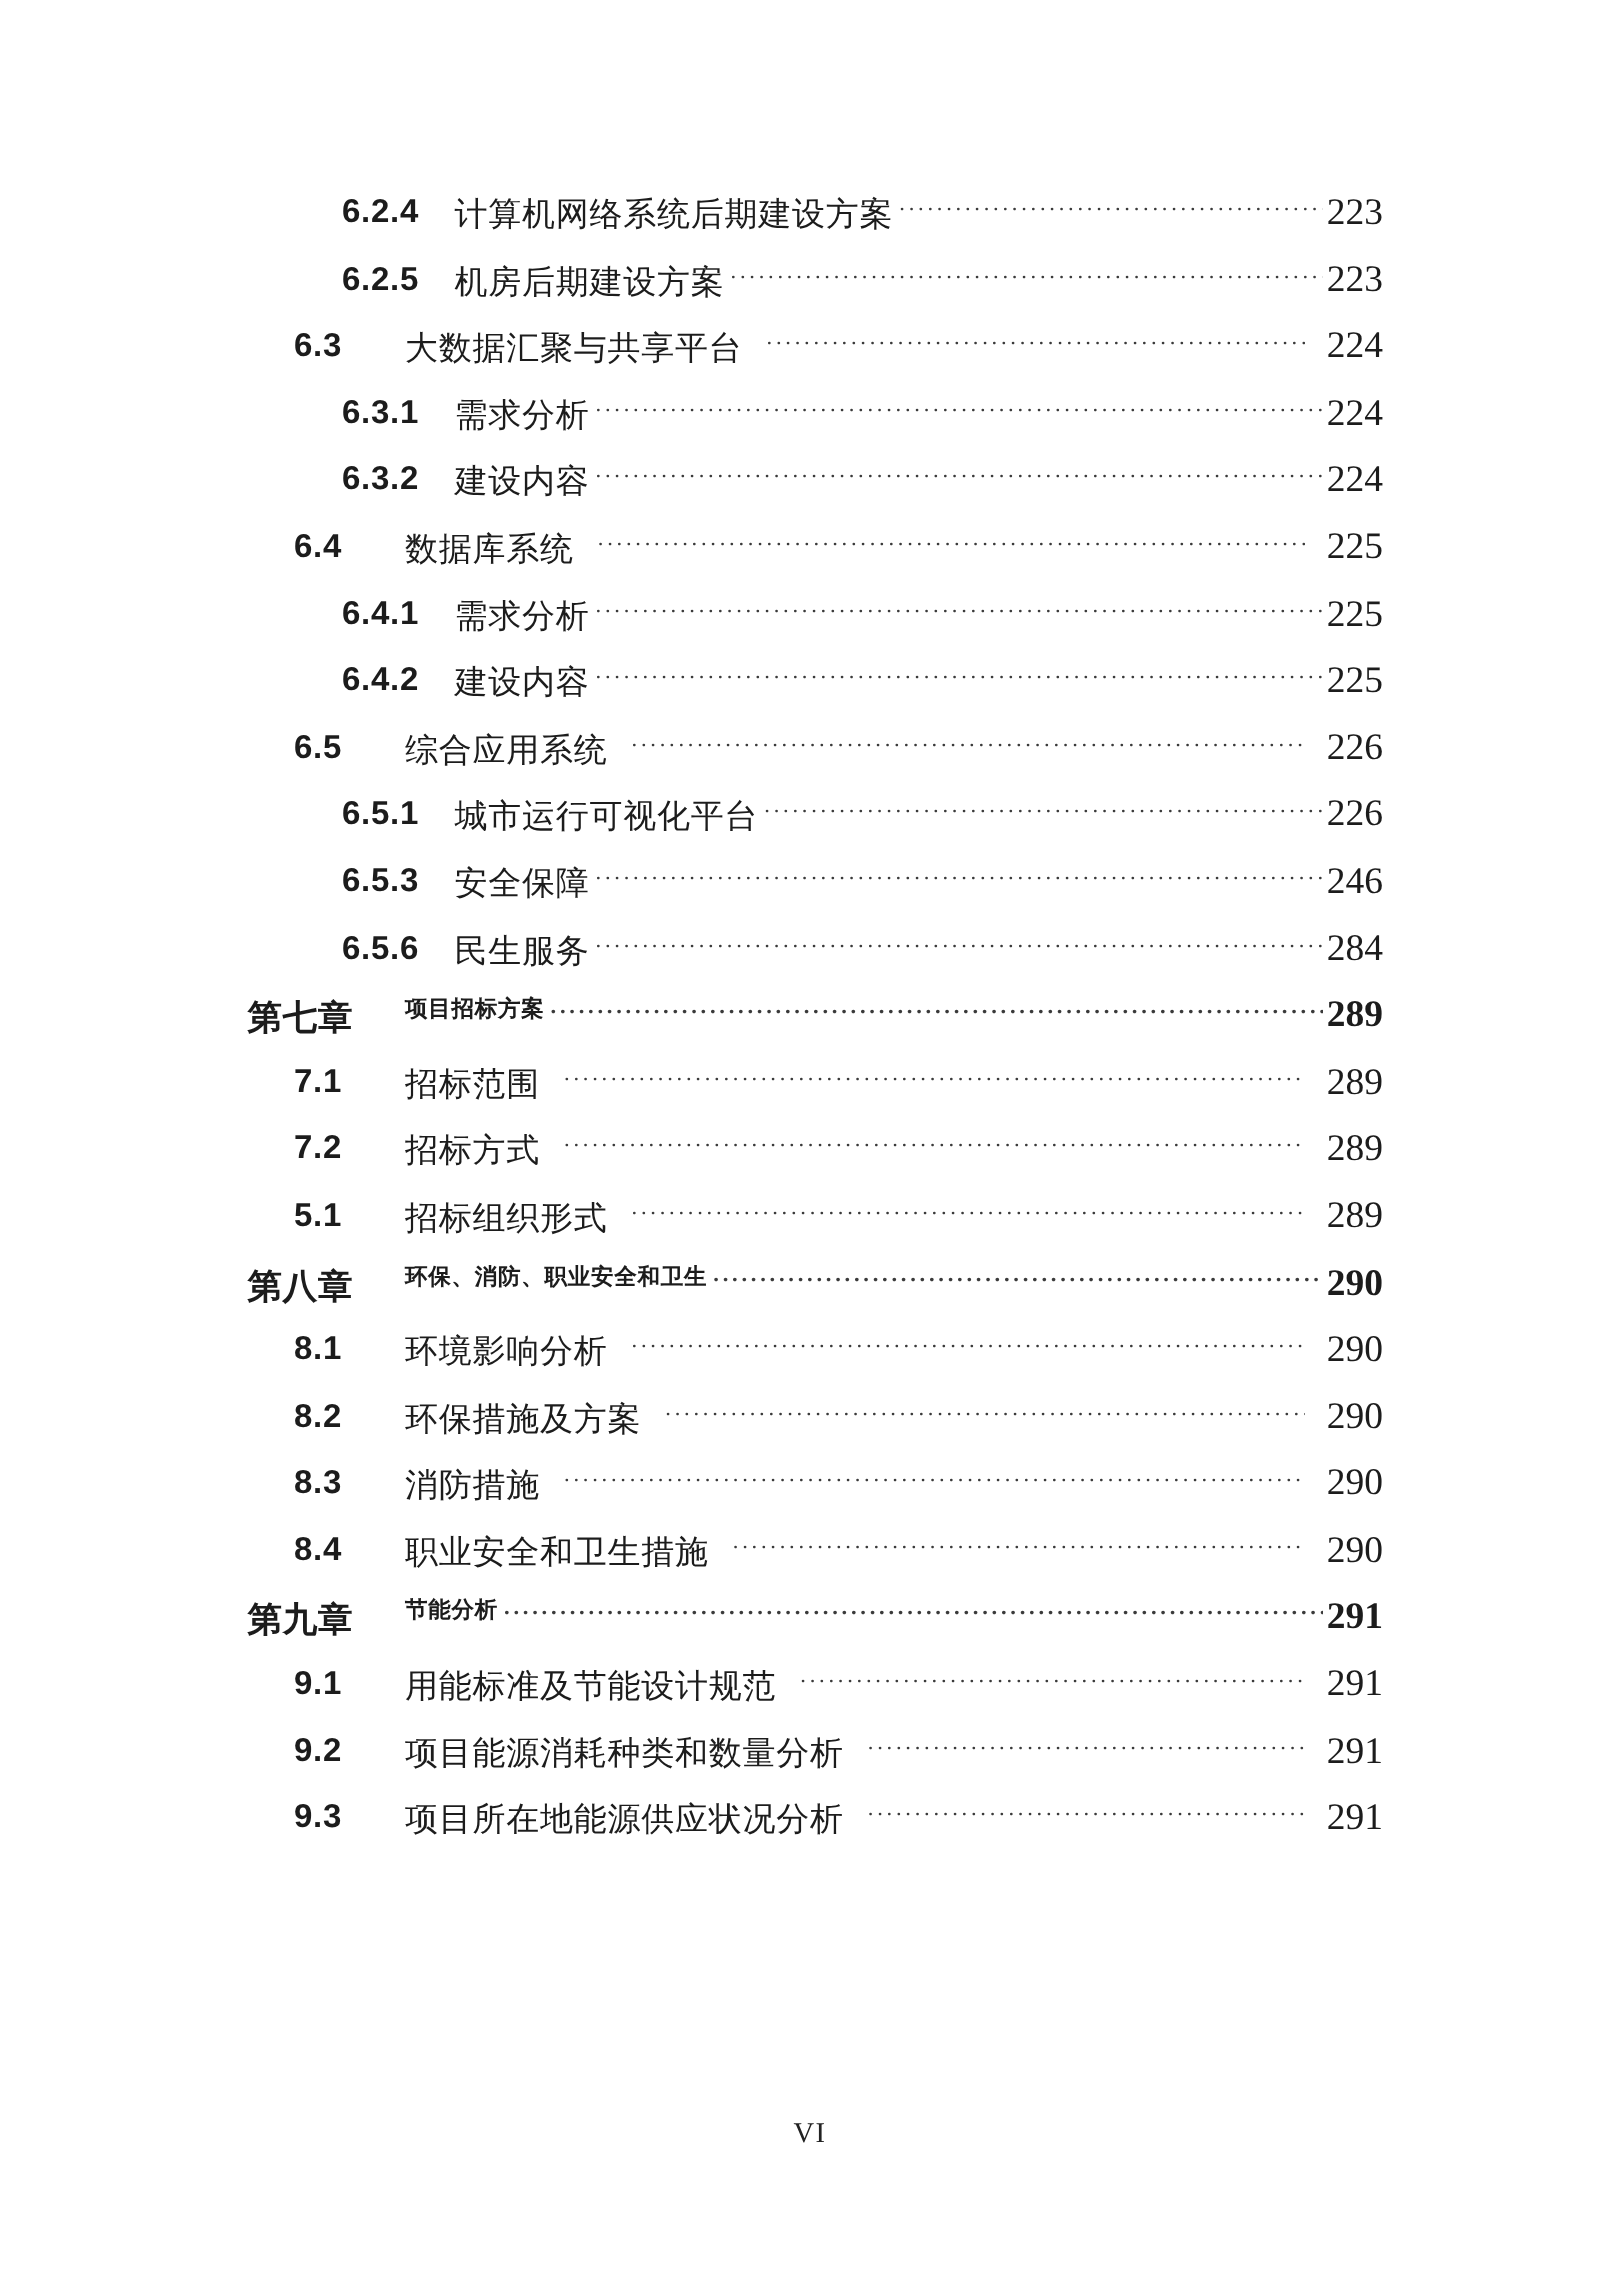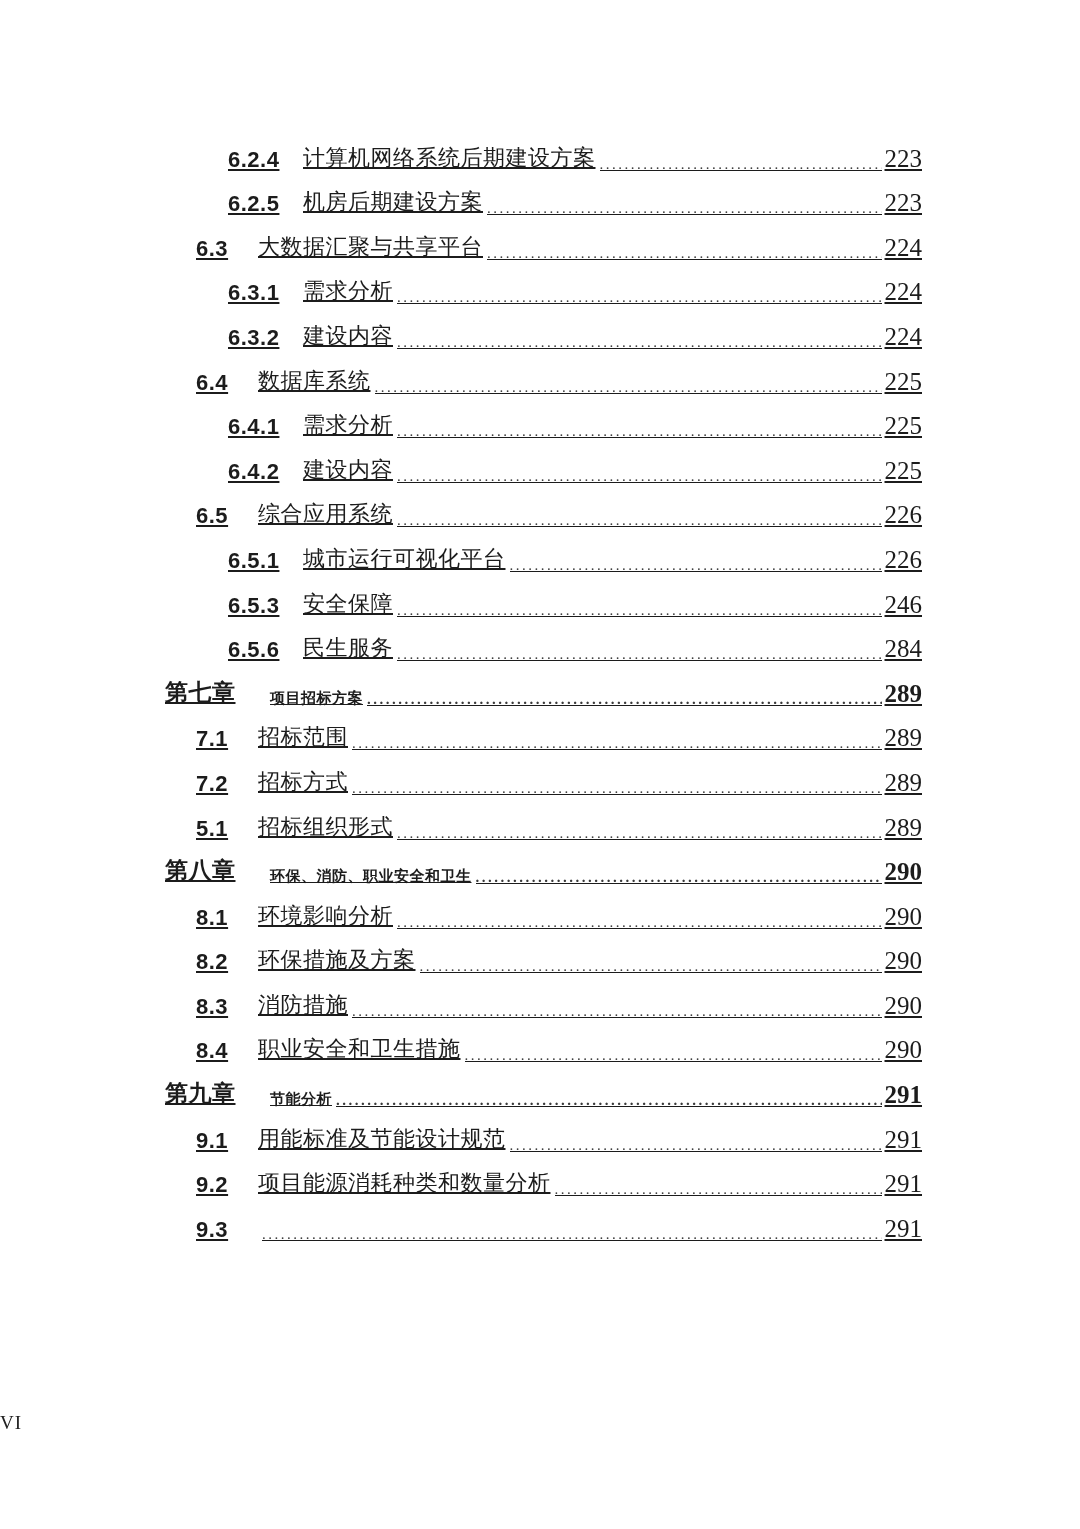--- a/index.html
+++ b/index.html
@@ -17,25 +17,24 @@
     overflow: hidden;
   }
   .toc-list {
     position: absolute;
     top: 128px;
     left: 165px;
     width: 757px;
   }
   .toc-row {
     display: flex;
-    align-items: flex-end;
+    align-items: flex-start;
     height: 44.6px;
     font-size: 22px;
     white-space: nowrap;
-    text-decoration: underline;
   }
   .toc-row .num {
     font-family: "Liberation Sans", sans-serif;
     font-weight: 700;
     flex: 0 0 auto;
     letter-spacing: 0.5px;
   }
   .toc-row .title {
     flex: 0 0 auto;
     letter-spacing: 0.5px;
@@ -69,37 +68,38 @@
   }
   .toc-row.level-1 .title {
     font-size: 15px;
   }
   .toc-row.level-1 .pagenum {
     font-weight: 700;
   }
   
   .toc-row.level-2 {
     padding-left: 31px;
+    gap: 12px;
   }
   .toc-row.level-2 .num {
     width: 62px;
   }
   
   .toc-row.level-3 {
     padding-left: 63px;
   }
   .toc-row.level-3 .num {
     width: 75px;
   }
   .footer {
     position: absolute;
     left: 0;
     right: 0;
     top: 1412px;
-    text-align: left;
+    text-align: center;
     font-size: 19px;
     letter-spacing: 1px;
     color: #222;
   }
 </style>
 </head>
 <body>
 
 <div class="page">
 
@@ -243,20 +243,21 @@
       <span class="pagenum">291</span>
     </div>
       <div class="toc-row level-2">
       <span class="num">9.2</span>
       <span class="title">项目能源消耗种类和数量分析</span>
       <span class="dots"></span>
       <span class="pagenum">291</span>
     </div>
       <div class="toc-row level-2">
       <span class="num">9.3</span>
+      <span class="title">项目所在地能源供应状况分析</span>
       <span class="dots"></span>
       <span class="pagenum">291</span>
     </div>
     </div>
 
   <div class="footer">VI</div>
 
 </div>
 
 </body></html>

